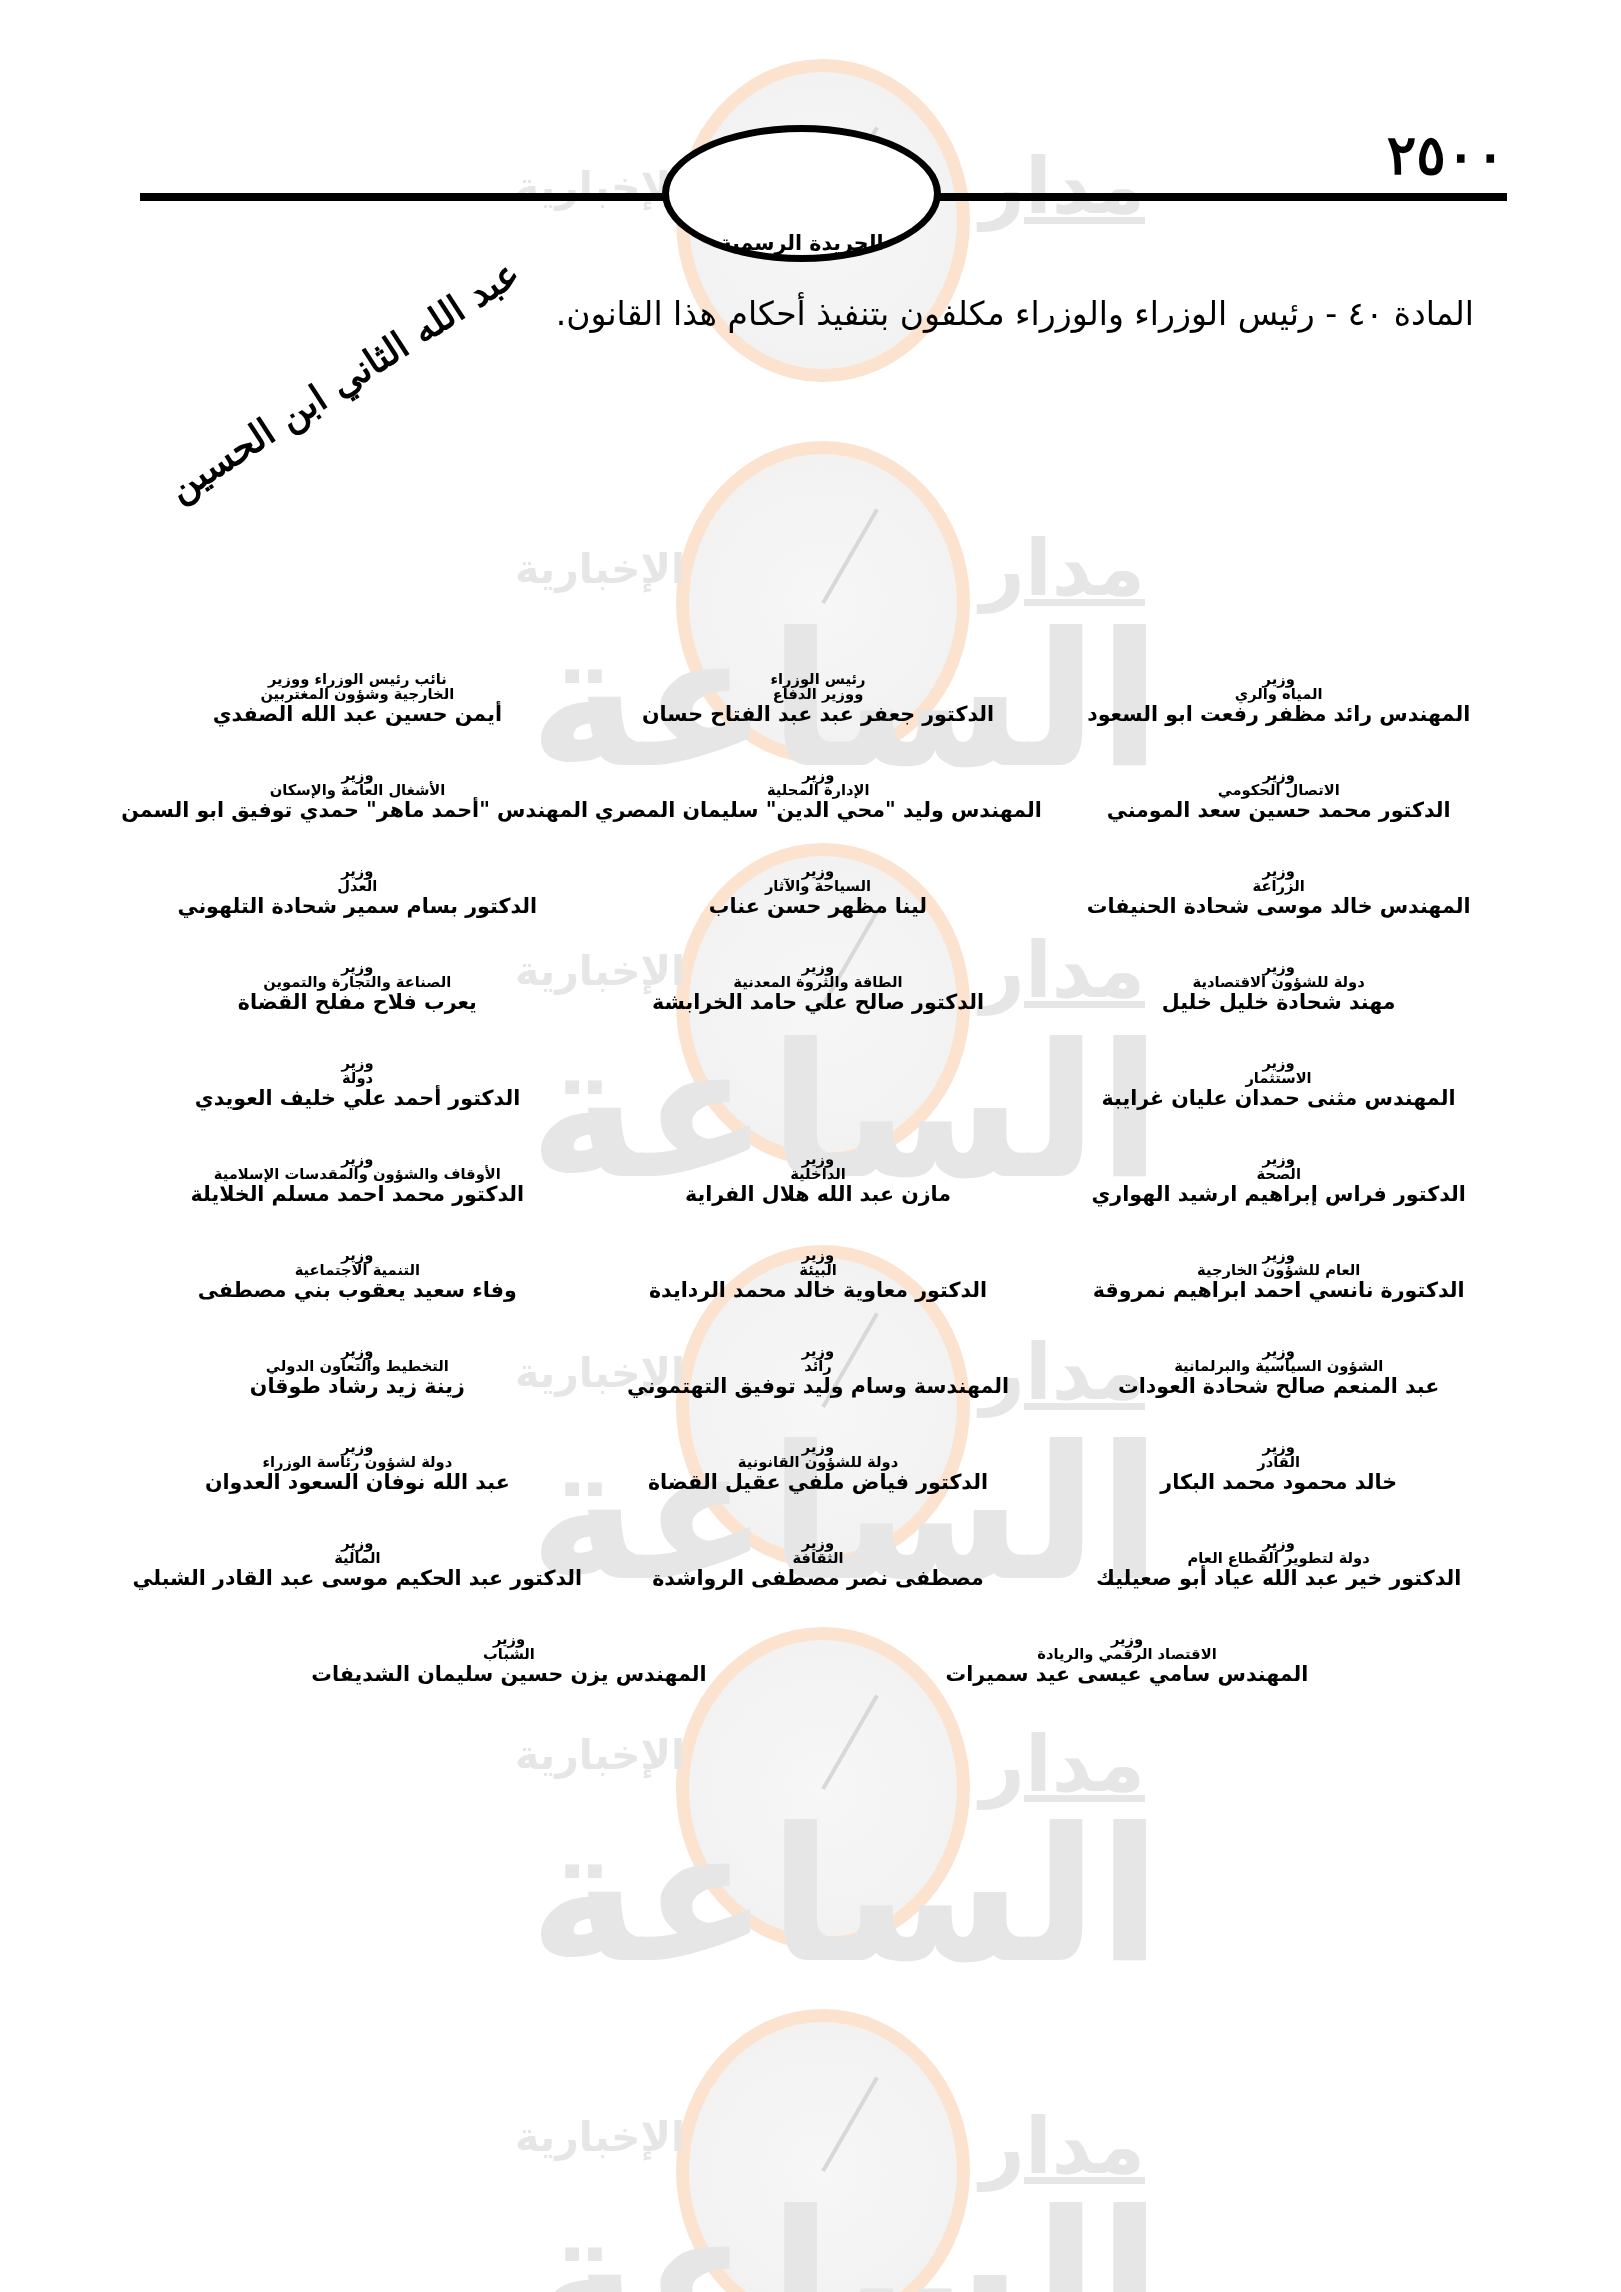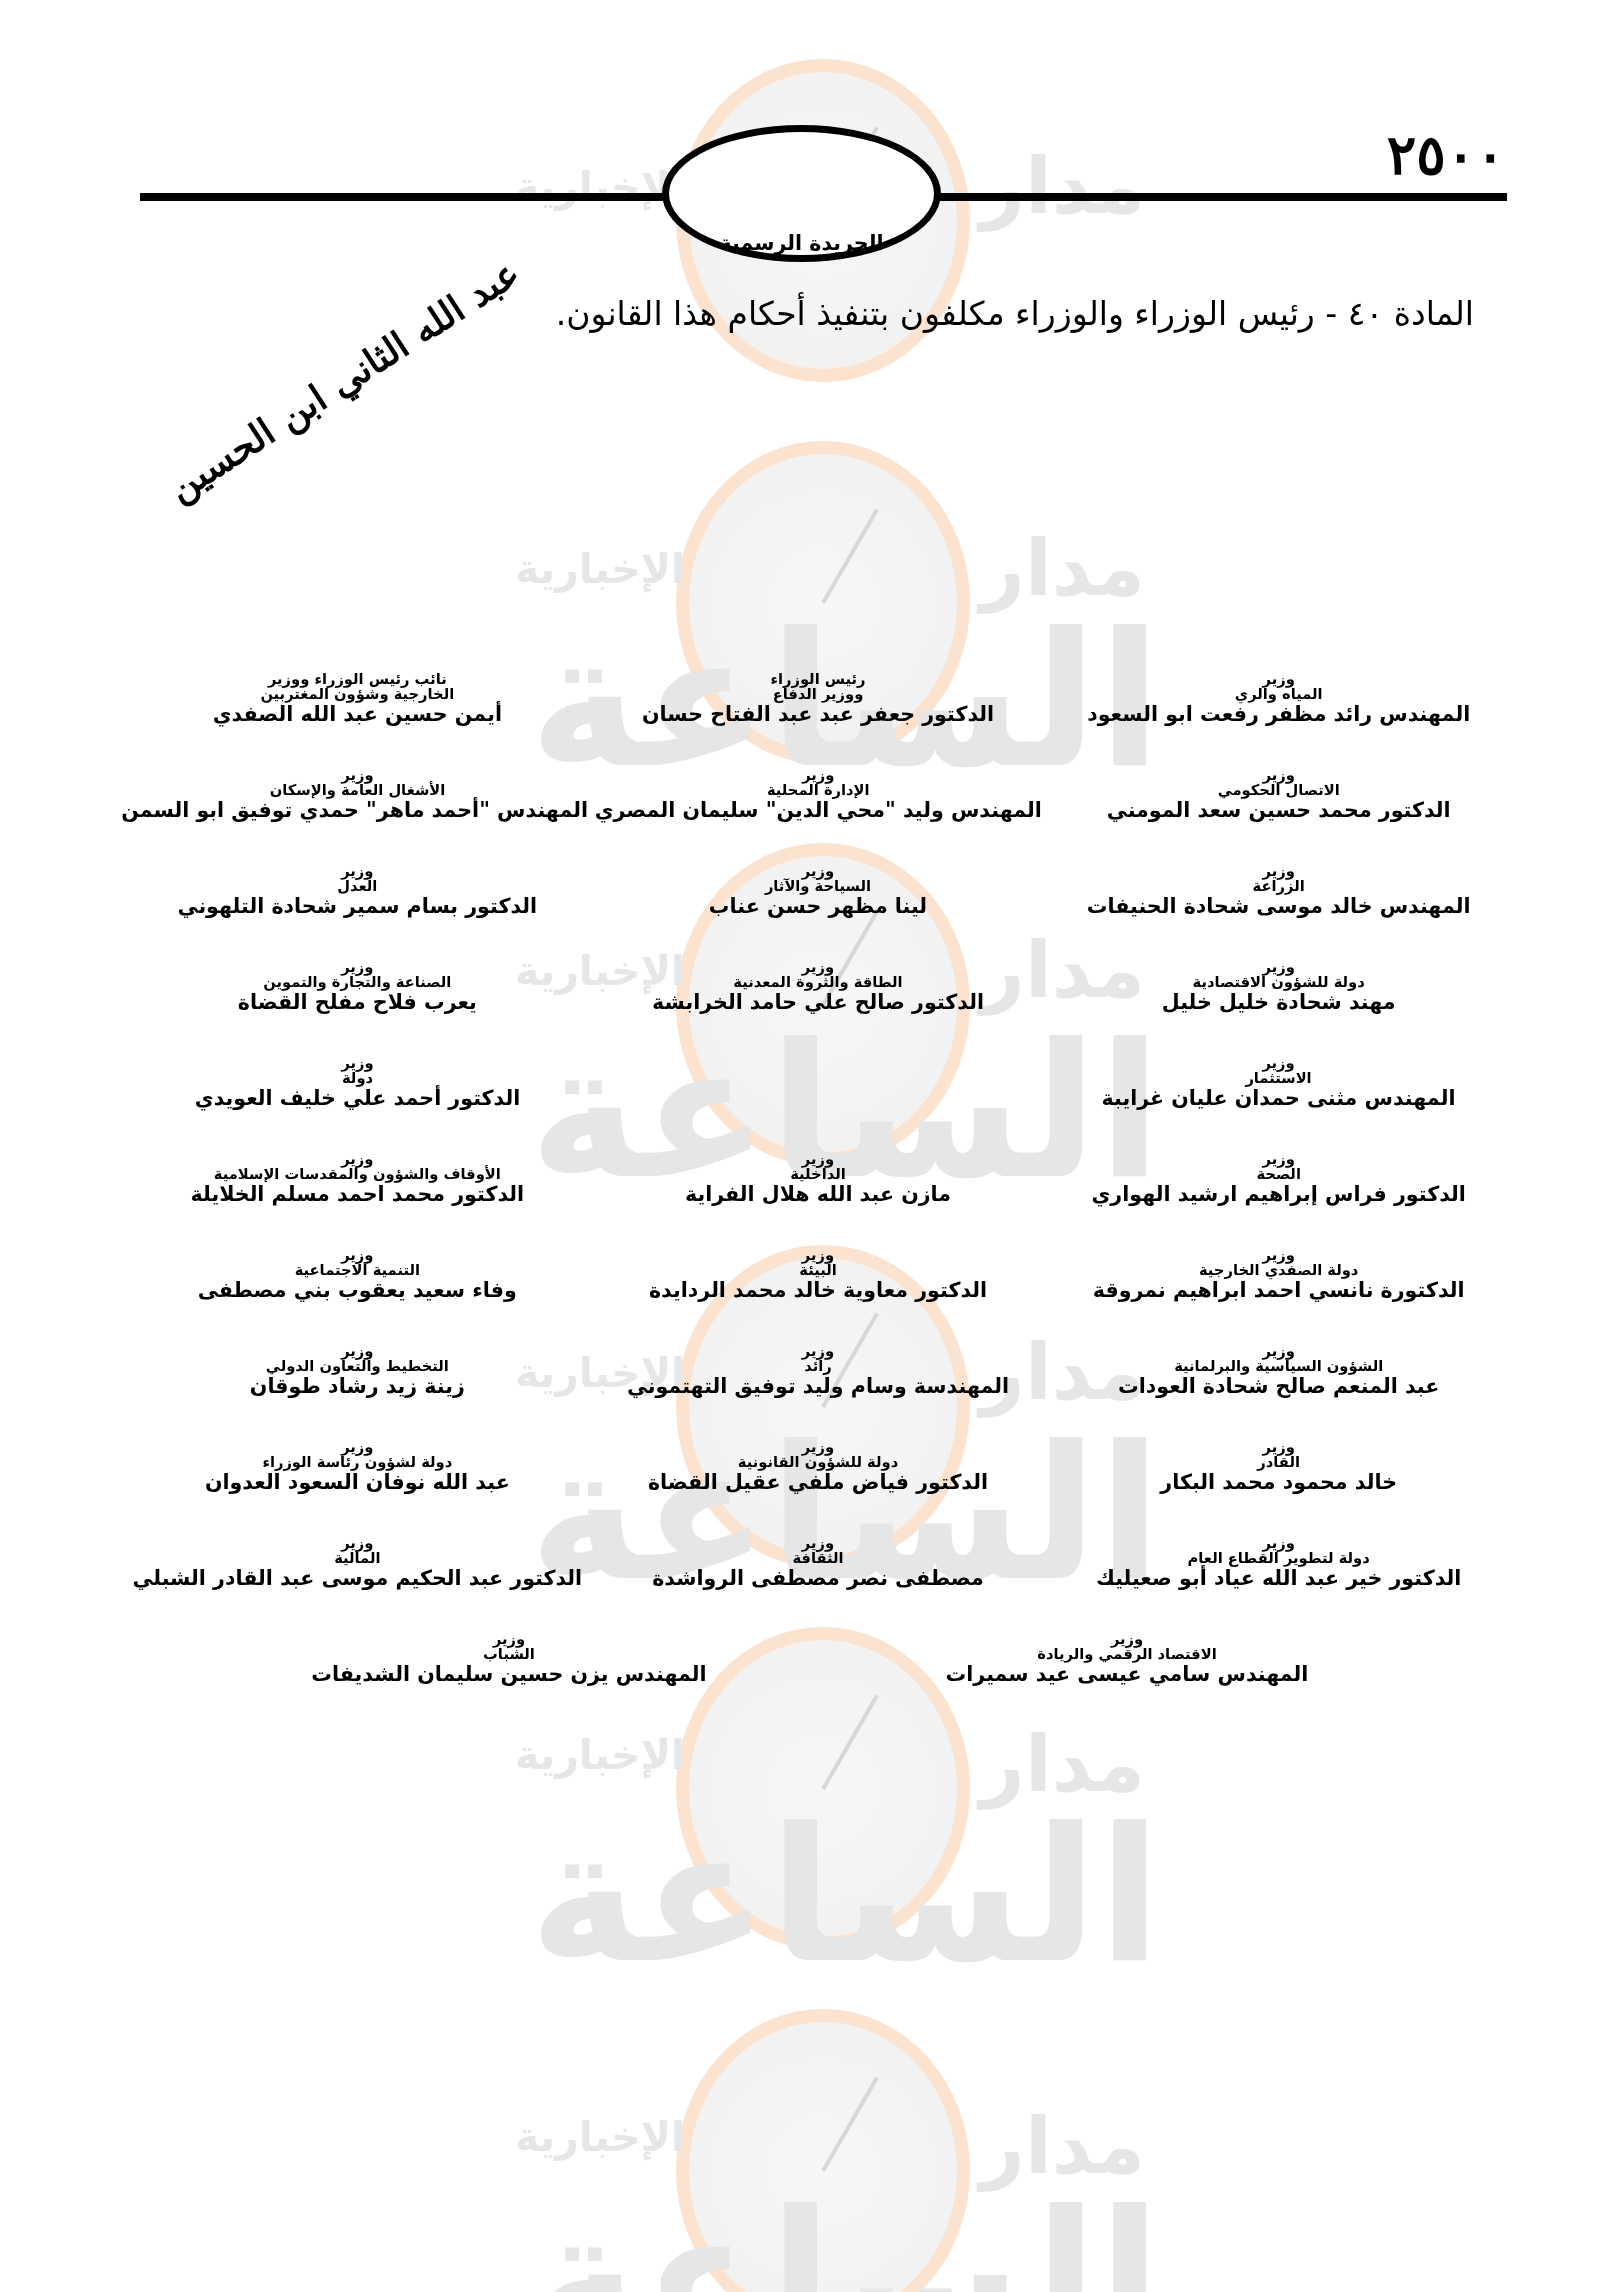--- a/index.html
+++ b/index.html
@@ -34,21 +34,21 @@
       transform: translate(-50%, -100%) rotate(30deg);
       transform-origin: bottom center;
     }
     .wm-text {
       color: #e6e6e6;
       font-family: "DejaVu Sans", sans-serif;
       font-weight: bold;
       white-space: nowrap;
     }
     .wm-big { font-size: 186px; line-height: 1; }
-    .wm-mid { font-size: 78px; line-height: 1; }
+    .wm-mid { font-size: 78px; line-height: 1; text-decoration: underline; }
     .wm-small { font-size: 41px; line-height: 1; }
 
     
     .page-number {
       position: absolute;
       top: 123px; right: 116px;
       font-family: Liberation Serif, serif;
       font-weight: bold;
       font-size: 55px;
       letter-spacing: 3.9px;
@@ -283,21 +283,21 @@
     <div class="m-cell">
       <span class="m-title">وزير</span>
       <span class="m-portfolio">الأوقاف والشؤون والمقدسات الإسلامية</span>
       <span class="m-name">الدكتور محمد احمد مسلم الخلايلة</span>
     </div>
   </div>
 
   <div class="m-row">
     <div class="m-cell">
       <span class="m-title">وزير</span>
-      <span class="m-portfolio">دولة الصفدي الخارجية</span>
+      <span class="m-portfolio">العام للشؤون الخارجية</span>
       <span class="m-name">الدكتورة نانسي احمد ابراهيم نمروقة</span>
     </div>
     <div class="m-cell">
       <span class="m-title">وزير</span>
       <span class="m-portfolio">البيئة</span>
       <span class="m-name">الدكتور معاوية خالد محمد الردايدة</span>
     </div>
     <div class="m-cell">
       <span class="m-title">وزير</span>
       <span class="m-portfolio">التنمية الاجتماعية</span>

